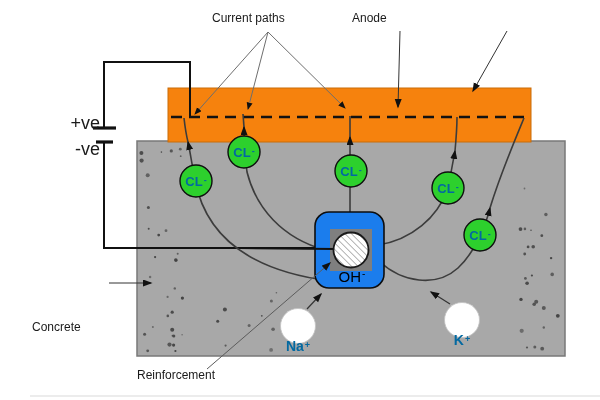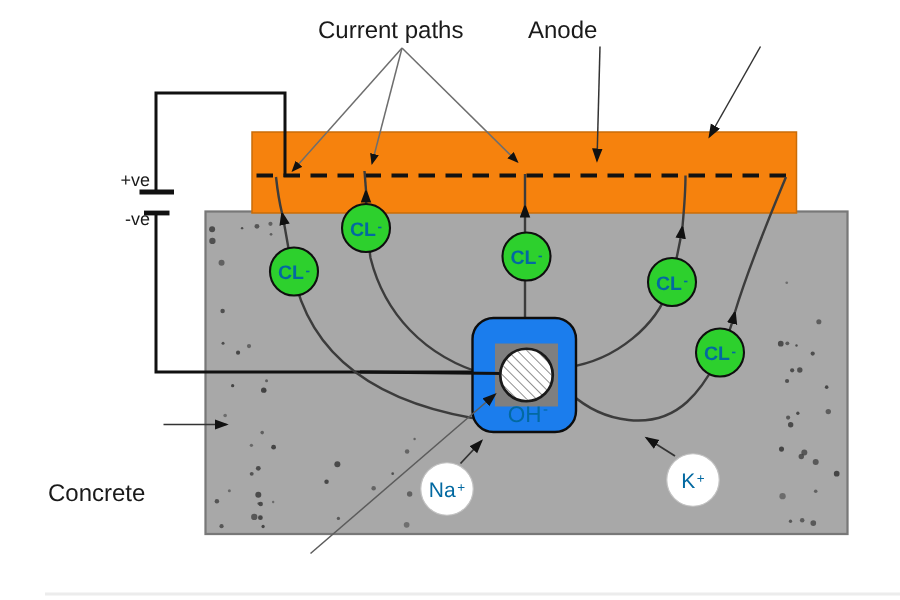--- a/index.html
+++ b/index.html
@@ -2,32 +2,32 @@
 <html><head>
 <meta charset="utf-8">
 <style>
   html,body{margin:0;padding:0;background:#fff;}
   #stage{
     position:relative;width:600px;height:400px;overflow:hidden;
     font-family:"Liberation Sans","DejaVu Sans",sans-serif;
     background:#fff;color:#1a1a1a;
   }
   #stage svg{position:absolute;left:0;top:0;}
-  .lbl{position:absolute;font-size:16px;line-height:1.1;white-space:nowrap;}
-  .term{position:absolute;font-size:12px;text-align:right;white-space:nowrap;}
+  .lbl{position:absolute;font-size:12px;line-height:1.1;white-space:nowrap;}
+  .term{position:absolute;font-size:18px;text-align:right;white-space:nowrap;}
   .ion{
     position:absolute;display:flex;align-items:center;justify-content:center;
     font-size:13px;font-weight:700;color:#0369a1;
   }
   .ion sup{font-size:9px;line-height:0;margin-left:1px;transform:translateY(-1px);}
-  .ion.lite{font-weight:400;font-size:14px;}
+  .ion.lite{font-weight:700;font-size:14px;margin-top:20px;}
   .oh{
     position:absolute;left:326px;top:266px;width:52px;height:20px;
     display:flex;align-items:center;justify-content:center;
-    font-size:15px;color:#0369a1;
+    font-size:15px;color:#000000;
   }
   .oh sup{font-size:10px;line-height:0;margin-left:1px;transform:translateY(-2px);}
 </style>
 </head>
 <body>
 
 <div id="stage">
 
   <svg width="600" height="400" viewBox="0 0 600 400">
     <defs>
@@ -167,20 +167,21 @@
     <circle cx="462" cy="320" r="17.5" stroke="#c2c2c2" stroke-width="0.8" fill="#ffffff"></circle>
 
     <line x1="30" y1="396" x2="600" y2="396" stroke="#ececec" stroke-width="2"></line>
   </svg>
 
   <div class="lbl" style="left:212px;top:12px;">Current paths</div>
   <div class="lbl" style="left:352px;top:12px;">Anode</div>
   <div class="term" style="left:68px;top:113px;width:32px;">+ve</div>
   <div class="term" style="left:72px;top:139px;width:28px;">-ve</div>
   <div class="lbl" style="left:32px;top:274px;margin-top:47px;">Concrete</div>
+  <div class="lbl" style="left:137px;top:369px;">Reinforcement</div>
 
   <div class="ion" style="left:178px;top:163px;width:36px;height:36px;">
     <span>CL</span>
       <sup>-</sup>
   </div>
   <div class="ion" style="left:226px;top:134px;width:36px;height:36px;">
     <span>CL</span>
       <sup>-</sup>
   </div>
   <div class="ion" style="left:333px;top:153px;width:36px;height:36px;">

